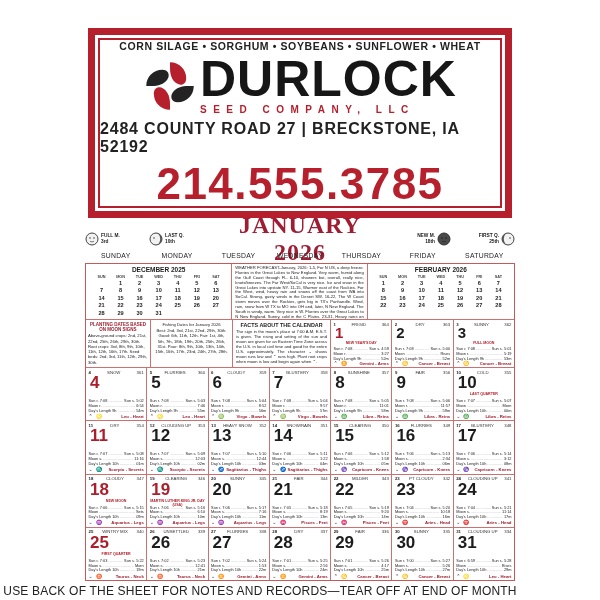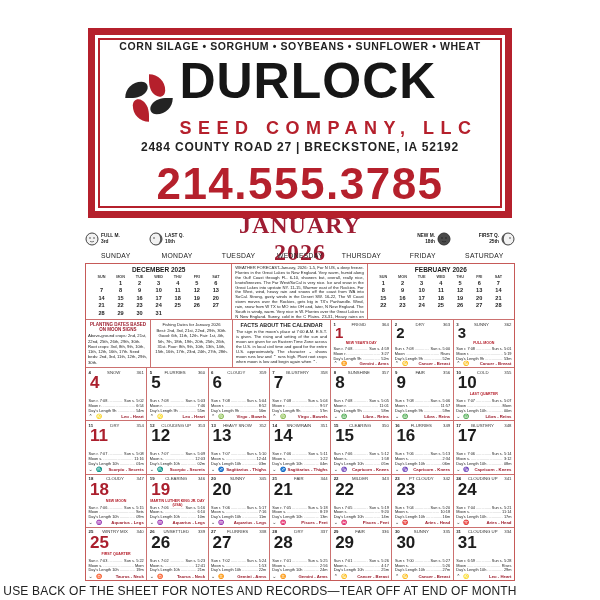--- a/index.html
+++ b/index.html
@@ -3,27 +3,27 @@
 <meta charset="utf-8">
 <style>
   * { box-sizing: border-box; margin: 0; padding: 0; }
   body { background: #ffffff; font-family: "Liberation Sans", sans-serif; }
   .sheet { position: relative; width: 600px; height: 600px; background: #fff; overflow: hidden; }
 
   
   .ad { position: absolute; left: 88px; top: 28px; width: 424px; height: 190px;
         border: 7px solid #b5202c; background: #fff; }
   .ad-inner { position: absolute; inset: 3px; border: 2px solid #b5202c;
-        display: flex; flex-direction: column; align-items: center; justify-content: space-between; }
+        display: flex; flex-direction: column; align-items: center; justify-content: flex-end; }
   .tagline { font-size: 10.5px; font-weight: bold; letter-spacing: .6px; color: #222; margin-bottom: 4px; }
   .brandrow { display: flex; align-items: center; gap: 3px; }
   .logo { width: 54px; height: 54px; }
   .brand { font-size: 50px; font-weight: 900; letter-spacing: 1px; line-height: .92; color: #161616; }
-  .brandsub { font-size: 18px; font-weight: bold; letter-spacing: 6.5px; color: #b5202c; margin-top: 14px; }
-  .addr { font-size: 12px; font-weight: bold; color: #222; letter-spacing: .8px; }
+  .brandsub { font-size: 10px; font-weight: bold; letter-spacing: 6.5px; color: #b5202c; margin-top: 2px; }
+  .addr { font-size: 16px; font-weight: bold; color: #222; letter-spacing: .8px; margin-top: 5px; }
   .phone { font-size: 44px; font-weight: 900; color: #b5202c; letter-spacing: 1.5px; line-height: 1; margin-top: 6px; }
 
   
   .legendrow { position: absolute; left: 85px; top: 226px; width: 430px; height: 26px;
                display: flex; align-items: center; }
   .litem { display: flex; align-items: center; gap: 2px; width: 64px; }
   .litem svg { width: 14px; height: 14px; flex: none; }
   .ltext { font-size: 4.8px; font-weight: bold; color: #222; line-height: 1.25; }
   .month-title { flex: 1; text-align: center; font-family: "Liberation Serif", serif;
                  font-size: 24px; font-weight: bold; color: #9e1d33; letter-spacing: 1px; }

